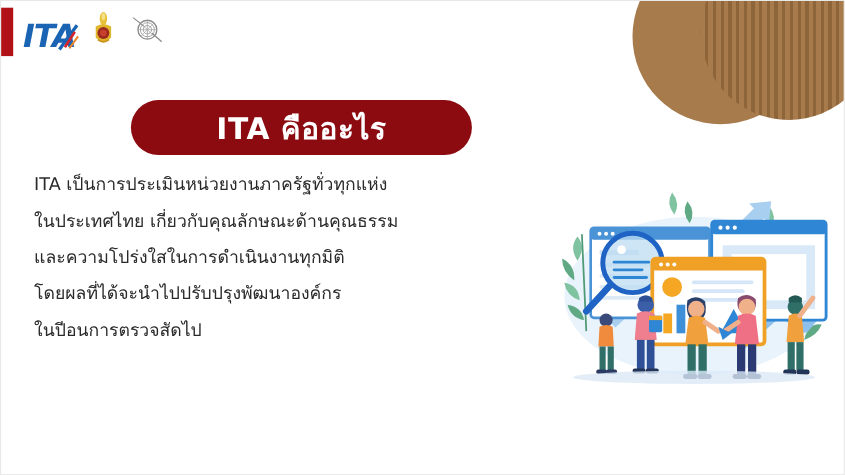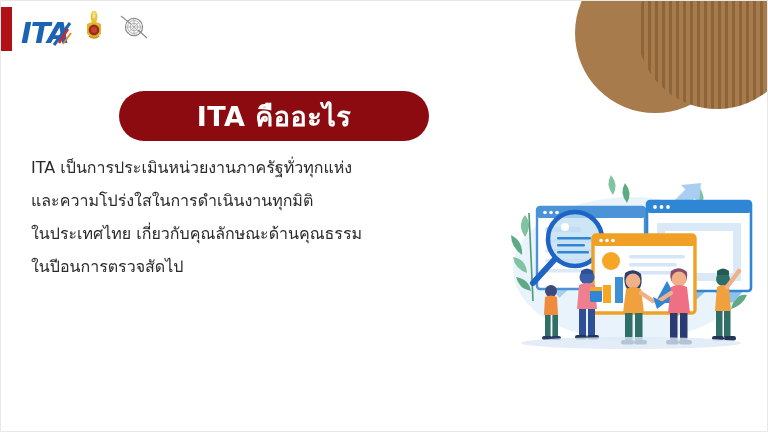--- a/index.html
+++ b/index.html
@@ -130,22 +130,23 @@
       </g>
     </svg>
   </div>
 
   <div class="title-banner">
     <span class="title-text">ITA คืออะไร</span>
   </div>
 
   <div class="body-text">
     <span class="ln">ITA เป็นการประเมินหน่วยงานภาครัฐทั่วทุกแห่ง</span>
+    <span class="ln">ในประเทศไทย เกี่ยวกับคุณลักษณะด้านคุณธรรม</span>
     <span class="ln">และความโปร่งใสในการดำเนินงานทุกมิติ</span>
-    <span class="ln">ในประเทศไทย เกี่ยวกับคุณลักษณะด้านคุณธรรม</span>
+    <span class="ln">โดยผลที่ได้จะนำไปปรับปรุงพัฒนาองค์กร</span>
     <span class="ln">ในปีอนการตรวจสัดไป</span>
   </div>
 
   <div class="illustration">
     <svg width="268" height="176" viewBox="0 0 268 176">
 
       <ellipse cx="136" cy="96" rx="118" ry="72" fill="#e9f3fc"></ellipse>
 
       <g>
         <path d="M30 64 Q22 52 30 42 Q38 52 30 64 Z" fill="#7fc3a0"></path>

